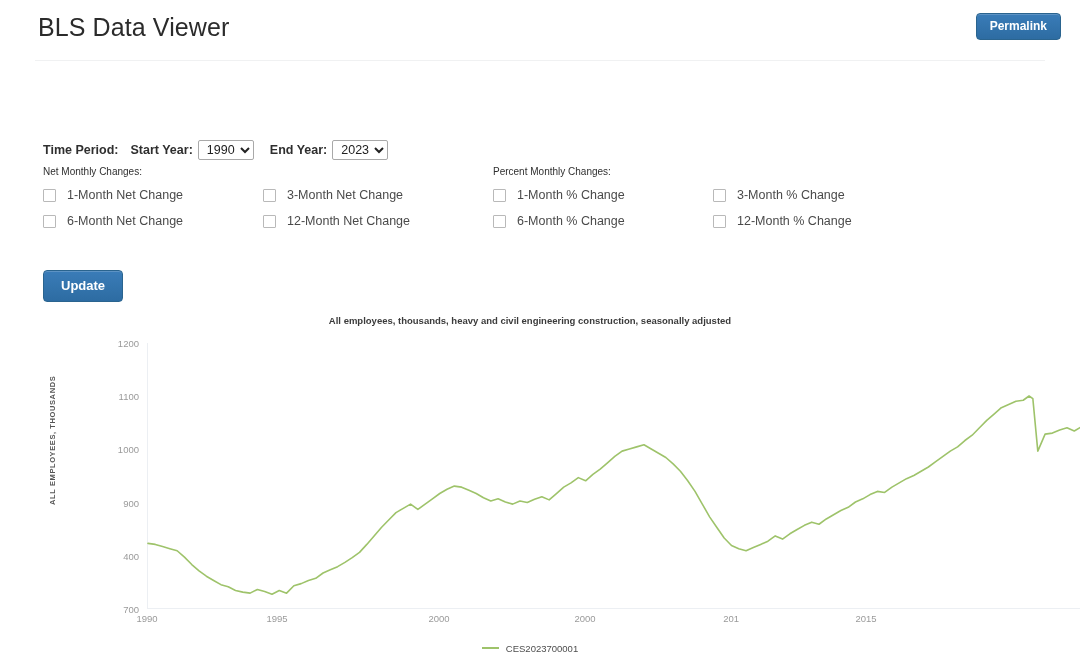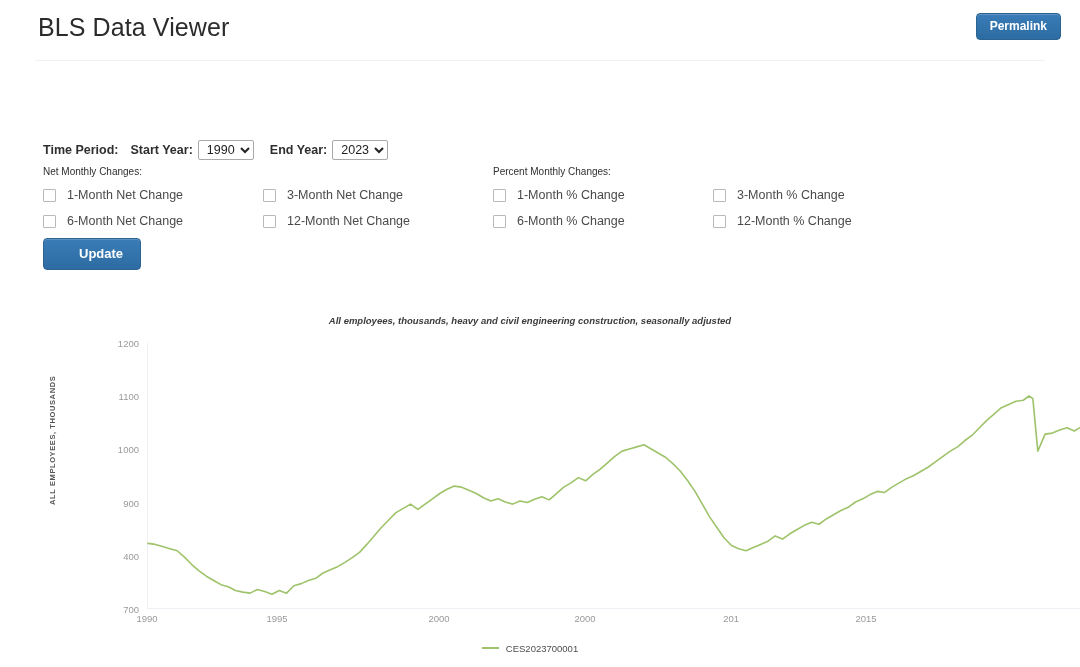--- a/index.html
+++ b/index.html
@@ -130,28 +130,28 @@
     border-radius: 1px;
     margin-right: 11px;
     flex: none;
     display: inline-block;
   }
 
   
   .update-btn {
     position: absolute;
     left: 43px;
-    top: 238px;
+    top: 270px;
     background: linear-gradient(#3a7cb8, #2d6ca2);
     border: 1px solid #2a648f;
     border-radius: 4px;
     color: #ffffff;
     font-size: 13px;
     font-weight: bold;
-    padding: 8px 17px 9px 35px;
+    padding: 8px 17px 9px 17px;
     line-height: 1;
     cursor: pointer;
     box-shadow: inset 0 1px 0 rgba(255,255,255,0.18);
     font-family: "Liberation Sans", sans-serif;
   }
 
   
   .chart-wrap {
     position: absolute;
     left: 0;
@@ -161,21 +161,20 @@
   }
   .chart-title {
     position: absolute;
     left: 0; top: 10px;
     width: 1060px;
     text-align: center;
     font-size: 9.5px;
     font-weight: bold;
     color: #3b3b3b;
     white-space: nowrap;
-    font-style: italic;
   }
   .yaxis-title {
     position: absolute;
     left: 48px;
     top: 200px;
     font-size: 7.5px;
     font-weight: bold;
     letter-spacing: 0.6px;
     color: #555555;
     transform: rotate(-90deg);

